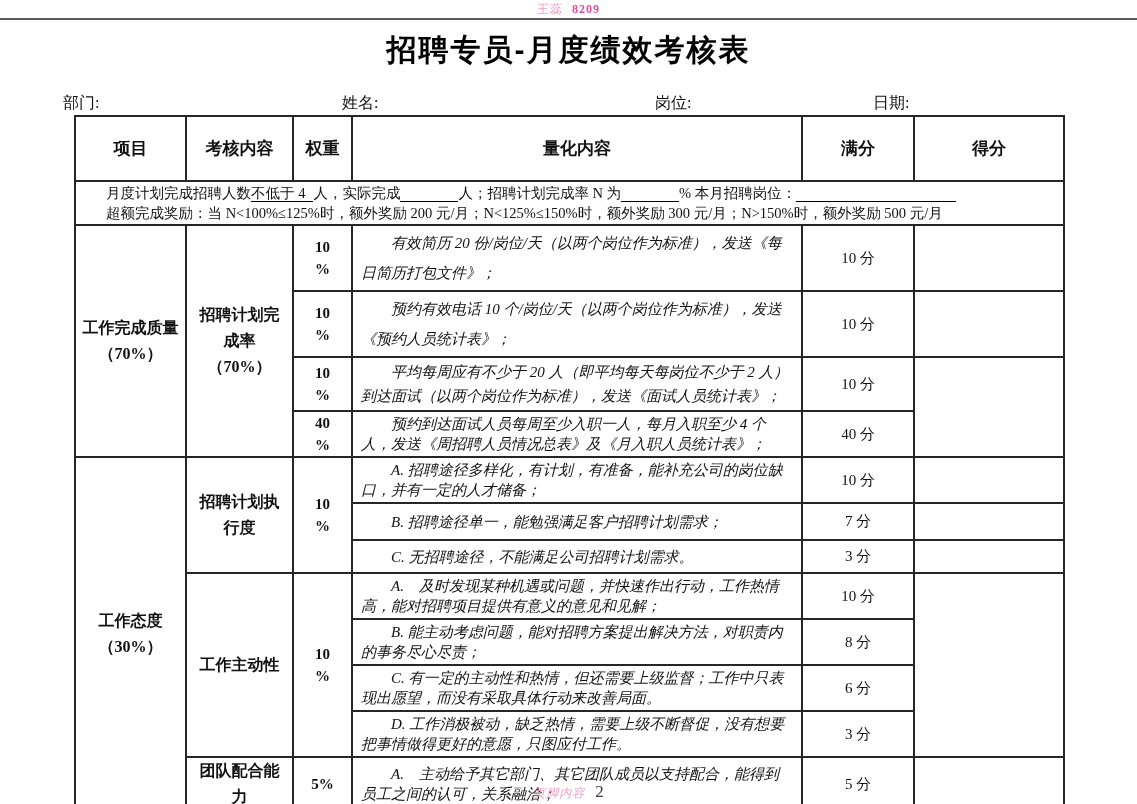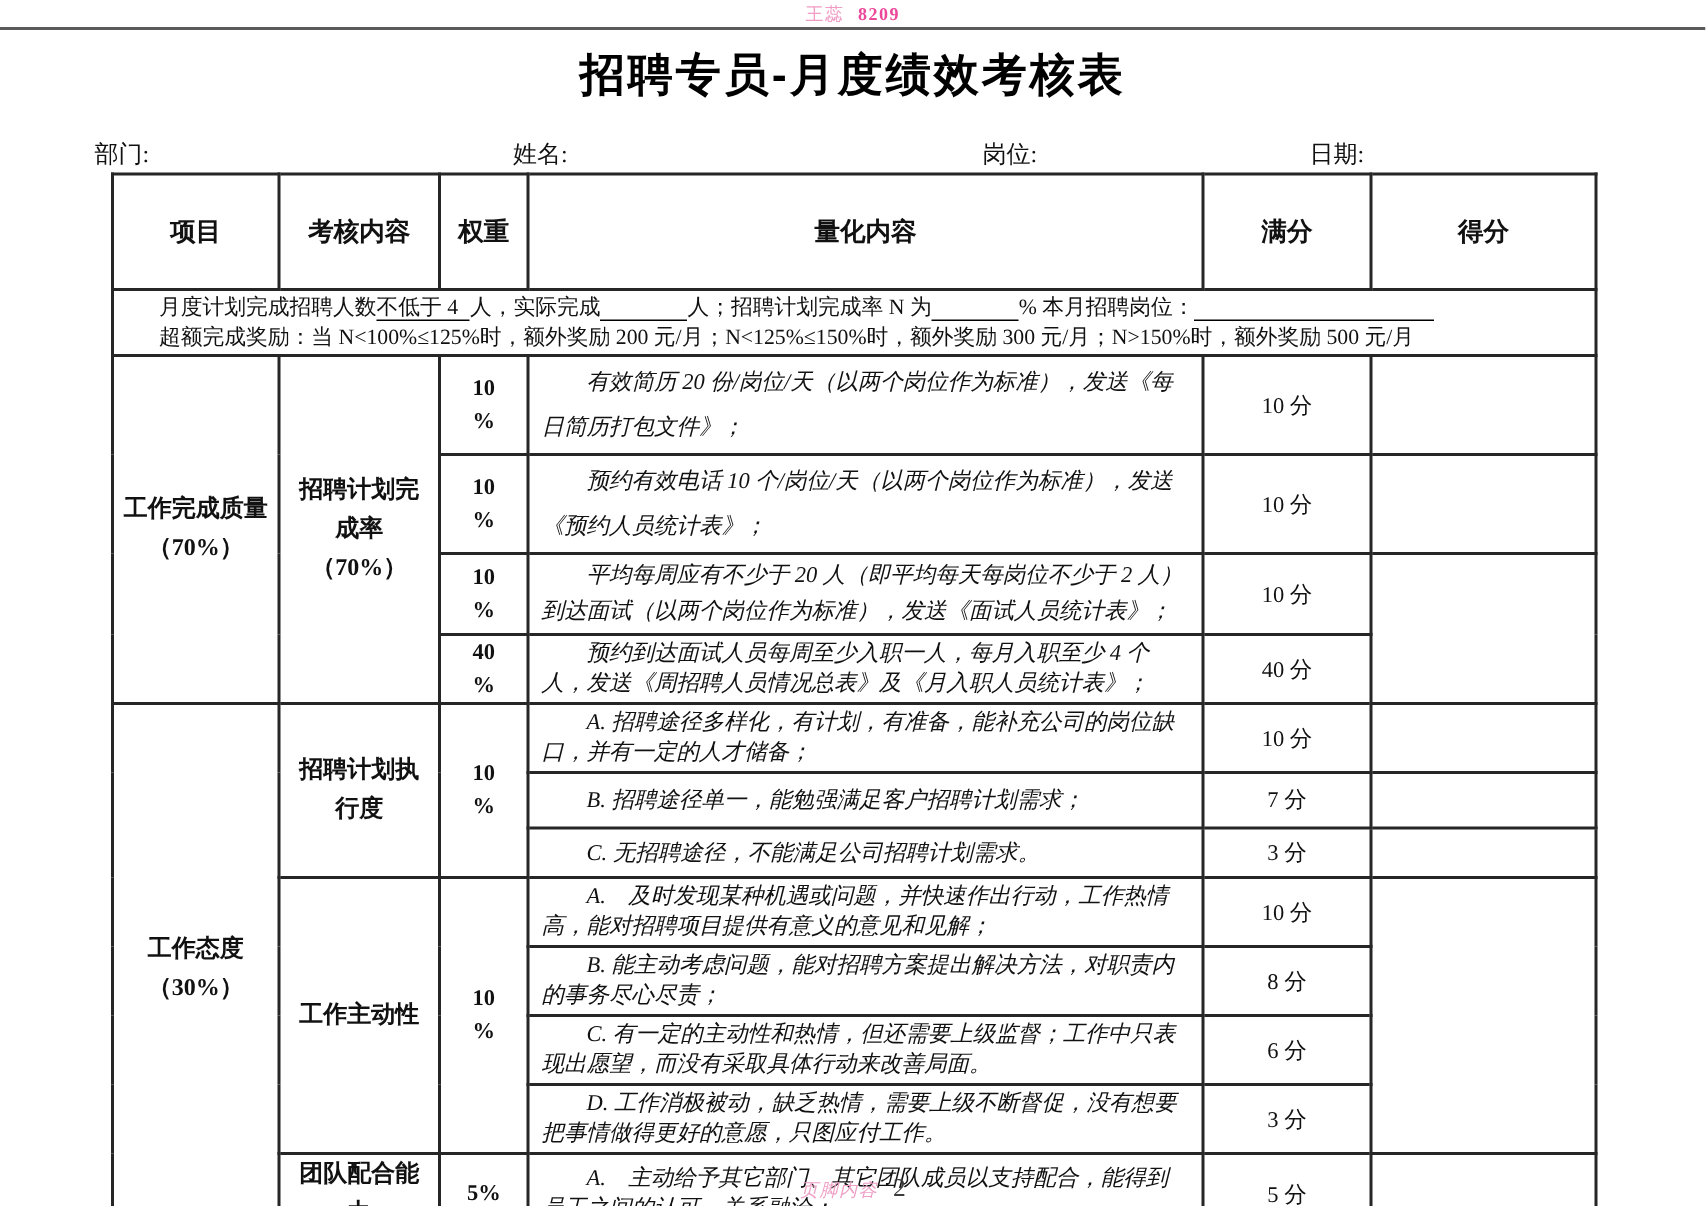--- a/index.html
+++ b/index.html
@@ -26,21 +26,21 @@
   .lab-dept { left:63px; }
   .lab-name { left:298px;margin-left:44px; }
   .lab-pos  { left:655px; }
   .lab-date { left:873px; }
 
   
   table { position:absolute; top:115px; left:74px; border-collapse:collapse;
           table-layout:fixed; width:989px; }
   td, th { border:2px solid #262626; vertical-align:middle; overflow:hidden; }
   th { font-size:17px; font-weight:bold; text-align:center; }
-  .rh-head { height:77px; }
+  .rh-head { height:65px; }
   .rh-plan { height:42px; }
   .rh1{height:65px}.rh2{height:63px}.rh3{height:54px}.rh4{height:43px}
   .rh5{height:43px}.rh6{height:37px}.rh7{height:33px}.rh8{height:43px}
   .rh9{height:42px}.rh10{height:43px}.rh11{height:42px}.rh12{height:48px}
 
   td.item, td.crit { font-size:16px; font-weight:bold; text-align:center;
                      padding:0 6px; line-height:26px; }
   td.w   { font-size:15px; font-weight:bold; text-align:center; white-space:pre-line;
            line-height:22px; }
   td.max { font-size:15px; text-align:center;border-radius:17px; }

